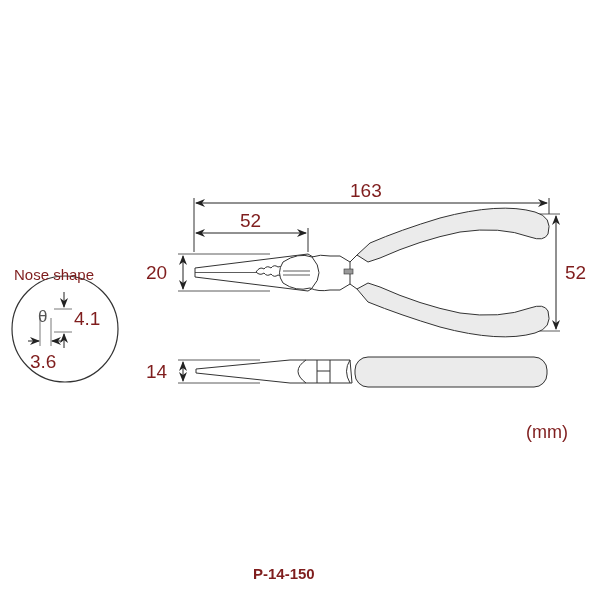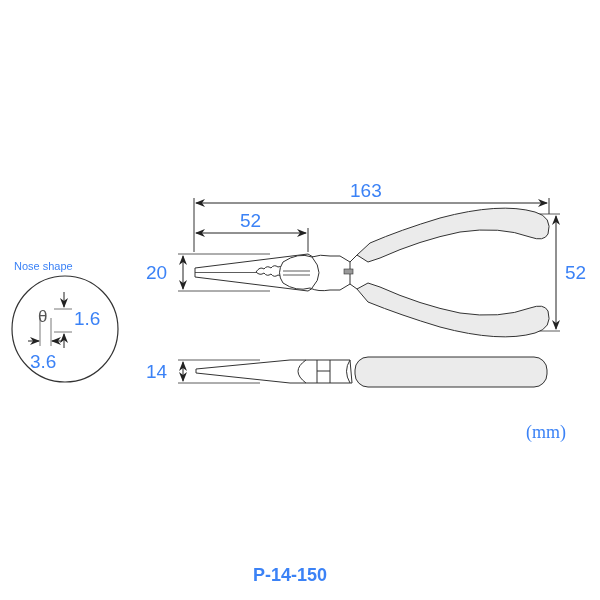--- a/index.html
+++ b/index.html
@@ -1,23 +1,23 @@
 <!DOCTYPE html>
 <html><head>
 <meta charset="utf-8">
 <style>
   html, body { margin:0; padding:0; background:#ffffff; }
   body { width:600px; height:600px; position:relative; overflow:hidden;
          font-family:"Liberation Sans", sans-serif; color:#1a1a1a; }
   svg { position:absolute; left:0; top:0; }
-  .lbl { position:absolute; font-family:"Liberation Sans", sans-serif; color:#3b82f6; line-height:1; white-space:nowrap; }
+  .lbl { position:absolute; font-family:"Liberation Sans", sans-serif; color:#7f1d1d; line-height:1; white-space:nowrap; }
   .dim { font-size:19px; }
-  .nose-title { font-size:11px; }
-  .unit { font-size:18px;font-family:Liberation Serif, serif; }
-  .model { font-size:18px; font-weight:bold; }
+  .nose-title { font-size:15px;margin-top:6px; }
+  .unit { font-size:18px; }
+  .model { font-size:15px; font-weight:bold; }
 </style>
 </head>
 <body>
 
 <svg width="600" height="600" viewBox="0 0 600 600">
   <defs>
     <marker id="ar" markerWidth="10" markerHeight="8" refX="9" refY="4" orient="auto-start-reverse" markerUnits="userSpaceOnUse">
       <path d="M0,0 L10,4 L0,8 L3,4 Z" fill="#222"></path>
     </marker>
   </defs>
@@ -91,17 +91,17 @@
 </svg>
 
 <div class="lbl dim" style="left:350px; top:181px;">163</div>
 <div class="lbl dim" style="left:240px; top:211px;">52</div>
 <div class="lbl dim" style="left:146px; top:263px;">20</div>
 <div class="lbl dim" style="left:565px; top:263px;">52</div>
 <div class="lbl dim" style="left:146px; top:362px;">14</div>
 
 <div class="lbl nose-title" style="left:14px; top:261px;">Nose shape</div>
 <div class="lbl" style="left:38px; top:308px; font-size:17px; color:#555;">θ</div>
-<div class="lbl dim" style="left:74px; top:309px;">1.6</div>
+<div class="lbl dim" style="left:74px; top:309px;">4.1</div>
 <div class="lbl dim" style="left:30px; top:352px;">3.6</div>
 
 <div class="lbl unit" style="left:526px; top:423px;">(mm)</div>
 <div class="lbl model" style="left:253px; top:566px;">P-14-150</div>
 
 </body></html>

